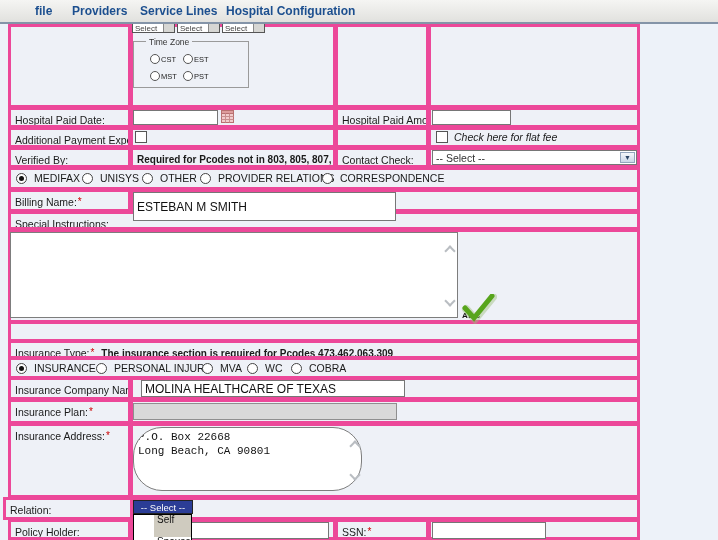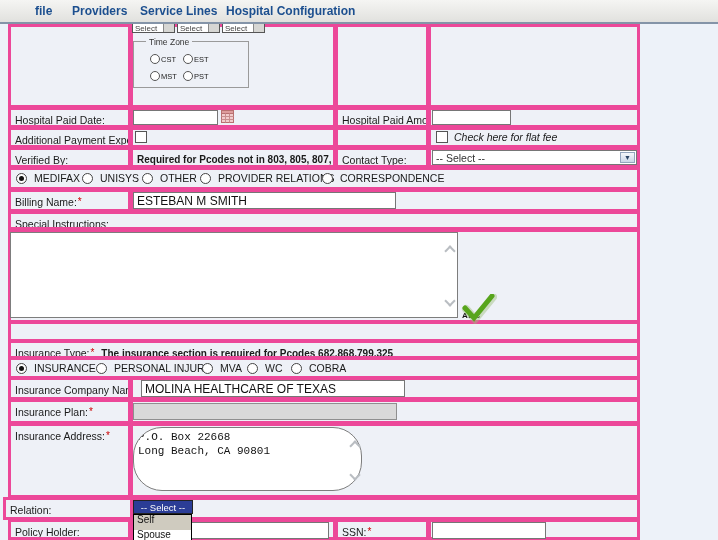--- a/index.html
+++ b/index.html
@@ -57,21 +57,21 @@
     border-left:2px solid #b9bdc2; border-top:2px solid #b9bdc2; }
   .chev.up::before   { transform:rotate(45deg); }
   .chev.down::before { transform:rotate(225deg); top:-1px; }
 
   
   .rel-select { position:absolute; left:133px; top:500px; width:60px; height:14px;
     background:#2b3d96; color:#fff; border:1px solid #222; font-size:9.5px;
     display:flex; align-items:center; justify-content:center; z-index:5; white-space:nowrap; }
   .rel-list { position:absolute; left:133px; top:514px; width:59px; background:#fff;
     border:1px solid #000; z-index:6; }
-  .rel-opt { height:15px; line-height:10px; font-size:10px; color:#111; padding-left:3px; white-space:nowrap; }
+  .rel-opt { height:22px; line-height:10px; font-size:10px; color:#111; padding-left:3px; white-space:nowrap;margin-left:20px; }
   .rel-opt.hl { background:#cfcbbf; }
 
   .note-bold { font-weight:bold; font-size:10px; }
   .abc-label { position:absolute; left:462px; top:291px; font-size:8px; font-weight:bold; color:#111; letter-spacing:0.5px; z-index:3;margin-top:20px; }
   .cal-icon { position:absolute; z-index:3; }
 </style>
 </head>
 <body>
 
 <div id="screen">
@@ -136,21 +136,21 @@
   <div class="cell lab" style="left:8px;top:127px;width:123px;height:21px"><span>Additional Payment Expected:</span></div>
   <div class="cell" style="left:130px;top:127px;width:206px;height:21px"></div>
   <div class="checkbox" style="left:135px;top:131px"></div>
   <div class="cell" style="left:335px;top:127px;width:94px;height:21px"></div>
   <div class="cell" style="left:428px;top:127px;width:212px;height:21px"></div>
   <div class="checkbox" style="left:436px;top:131px"></div>
   <span style="position:absolute;left:454px;top:131px;font-size:10.5px;font-style:italic;color:#1a1a1a;z-index:2">Check here for flat fee</span>
 
   <div class="cell lab" style="left:8px;top:147px;width:123px;height:21px"><span>Verified By:</span></div>
   <div class="cell lab note-bold" style="left:130px;top:147px;width:206px;height:21px"><span>Required for Pcodes not in 803, 805, 807, 811</span></div>
-  <div class="cell lab" style="left:335px;top:147px;width:94px;height:21px"><span>Contact Type:</span></div>
+  <div class="cell lab" style="left:335px;top:147px;width:94px;height:21px"><span>Contact Check:</span></div>
   <div class="cell" style="left:428px;top:147px;width:212px;height:21px"></div>
   <div class="dd" style="left:432px;top:150px;width:205px;height:15px">
     <span>-- Select --</span>
     <span class="dd-btn">▼</span>
   </div>
 
   <div class="cell" style="left:8px;top:167px;width:632px;height:23px"></div>
   <div class="ritem" style="left:16px;top:171px">
     <span class="radio checked"></span>
     <span>MEDIFAX</span>
@@ -167,39 +167,39 @@
     <span class="radio"></span>
     <span>PROVIDER RELATIONS</span>
   </div>
   <div class="ritem" style="left:322px;top:171px">
     <span class="radio"></span>
     <span>CORRESPONDENCE</span>
   </div>
 
   <div class="cell lab" style="left:8px;top:189px;width:123px;height:23px"><span>Billing Name:</span><span class="req">*</span></div>
   <div class="cell" style="left:130px;top:189px;width:510px;height:23px"></div>
-  <input class="inp" style="left: 133px; top: 192px; width: 263px; height: 17px;" value="ESTEBAN M SMITH">
+  <input class="inp" style="left: 133px; top: 192px; width: 263px; height: 29px;" value="ESTEBAN M SMITH">
 
   <div class="cell lab" style="left:8px;top:211px;width:632px;height:19px"><span>Special Instructions:</span></div>
 
   <div class="cell" style="left:8px;top:229px;width:632px;height:94px"></div>
   <textarea class="ta" style="left: 10px; top: 232px; width: 448px; height: 86px;"></textarea>
   <span class="chev up" style="left:445px;top:245px"></span>
   <span class="chev down" style="left:445px;top:298px"></span>
   <span class="abc-label">ABC</span>
   <svg style="position:absolute;left:459px;top:294px;z-index:3" width="38" height="30">
     <path d="M7 15 L16 25 L34 3" fill="none" stroke="#9bbf7a" stroke-width="8" stroke-linecap="round" opacity="0.45"></path>
     <path d="M6 14 L15 24 L33 2" fill="none" stroke="#57a51c" stroke-width="5" stroke-linecap="round"></path>
   </svg>
 
   <div class="cell" style="left:8px;top:321px;width:632px;height:21px"></div>
 
   <div class="cell lab" style="left:8px;top:340px;width:632px;height:19px">
     <span>Insurance Type:</span><span class="req">*</span>
-    <span class="note-bold" style="margin-left:4px">The insurance section is required for Pcodes 682,868,799,325</span>
+    <span class="note-bold" style="margin-left:4px">The insurance section is required for Pcodes 473,462,063,309</span>
   </div>
 
   <div class="cell" style="left:8px;top:357px;width:632px;height:22px"></div>
   <div class="ritem" style="left:16px;top:361px">
     <span class="radio checked"></span>
     <span>INSURANCE</span>
   </div>
   <div class="ritem" style="left:96px;top:361px">
     <span class="radio"></span>
     <span>PERSONAL INJURY</span>

